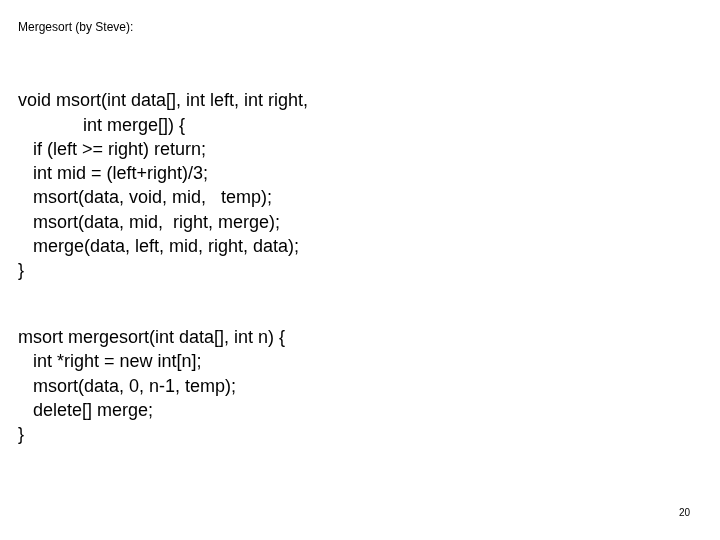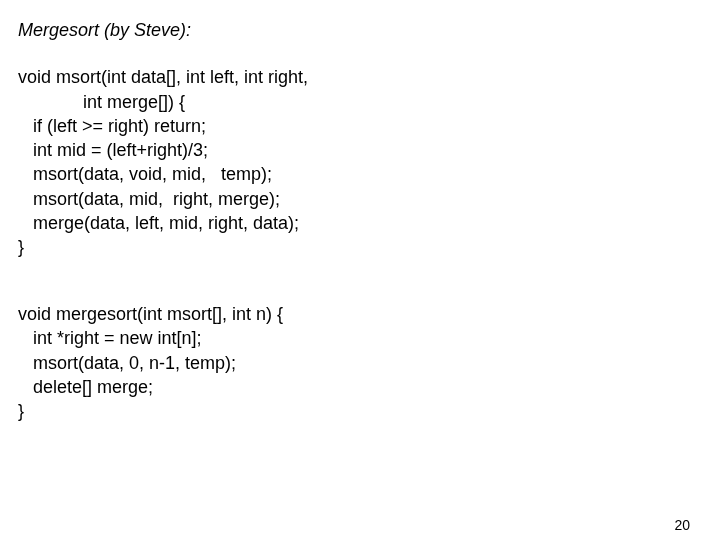--- a/index.html
+++ b/index.html
@@ -7,55 +7,55 @@
       width: 720px;
       height: 540px;
       background: #ffffff;
       font-family: Arial, Helvetica, sans-serif;
       font-size: 18px;
       color: #000000;
       position: relative;
       padding: 20px 18px;
     }
     .title {
-      font-size: 18px;
-      font-style: italic;
+      font-size: 12px;
+      margin-bottom: 30px;
     }
     .code-block {
       font-size: 18px;
       line-height: 1.35;
       white-space: pre;
     }
     .block1 {
       margin-bottom: 18px;
     }
     .page-number {
       position: absolute;
-      bottom: 7px;
+      bottom: 22px;
       right: 30px;
-      font-size: 14px;
+      font-size: 10px;
     }
   </style>
 </head>
 <body>
 
 <div class="title">Mergesort (by Steve):</div>
 
 <div class="code-block block1">
 <span>void msort(int data[], int left, int right,</span>
 <span>             int merge[]) {</span>
 <span>   if (left &gt;= right) return;</span>
 <span>   int mid = (left+right)/3;</span>
 <span>   msort(data, void, mid,   temp);</span>
 <span>   msort(data, mid,  right, merge);</span>
 <span>   merge(data, left, mid, right, data);</span>
 <span>}</span>
 </div>
 
 <div class="code-block">
-<span>void mergesort(int msort[], int n) {</span>
+<span>msort mergesort(int data[], int n) {</span>
 <span>   int *right = new int[n];</span>
 <span>   msort(data, 0, n-1, temp);</span>
 <span>   delete[] merge;</span>
 <span>}</span>
 </div>
 
 <div class="page-number">20</div>
 
 </body></html>

